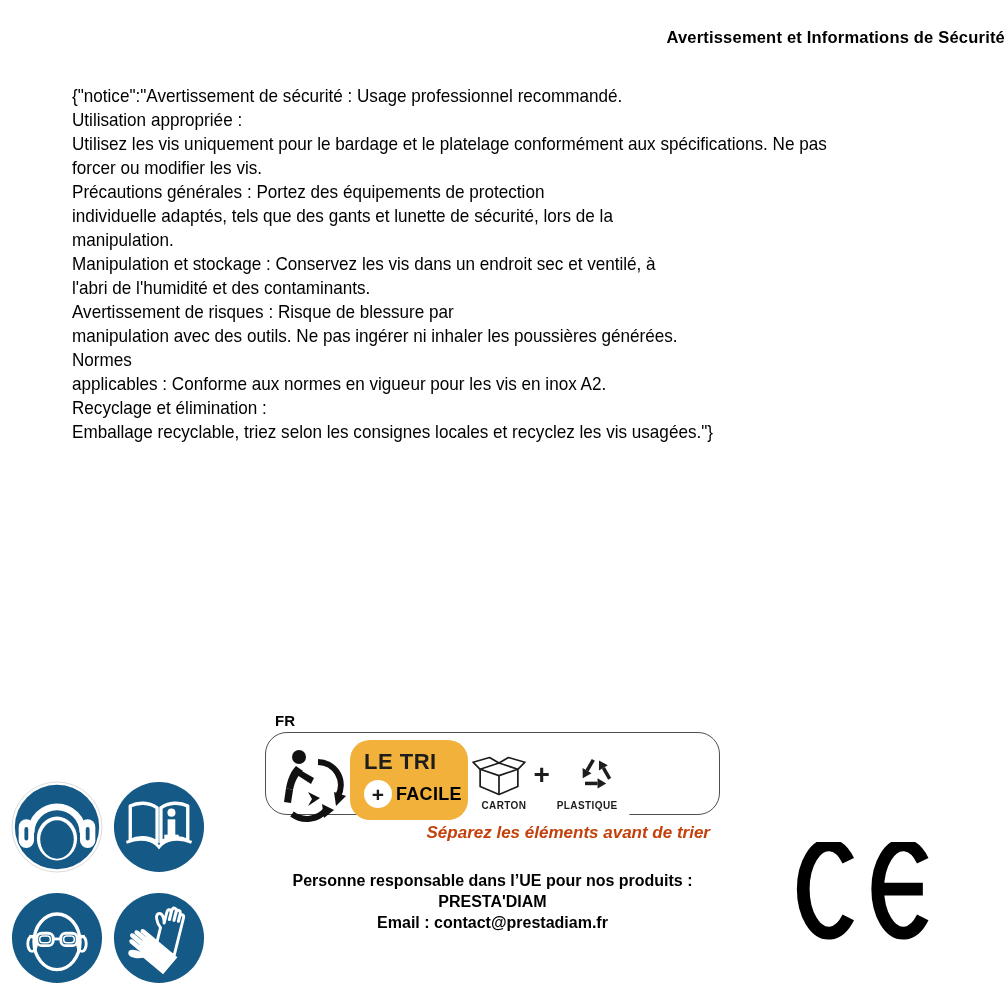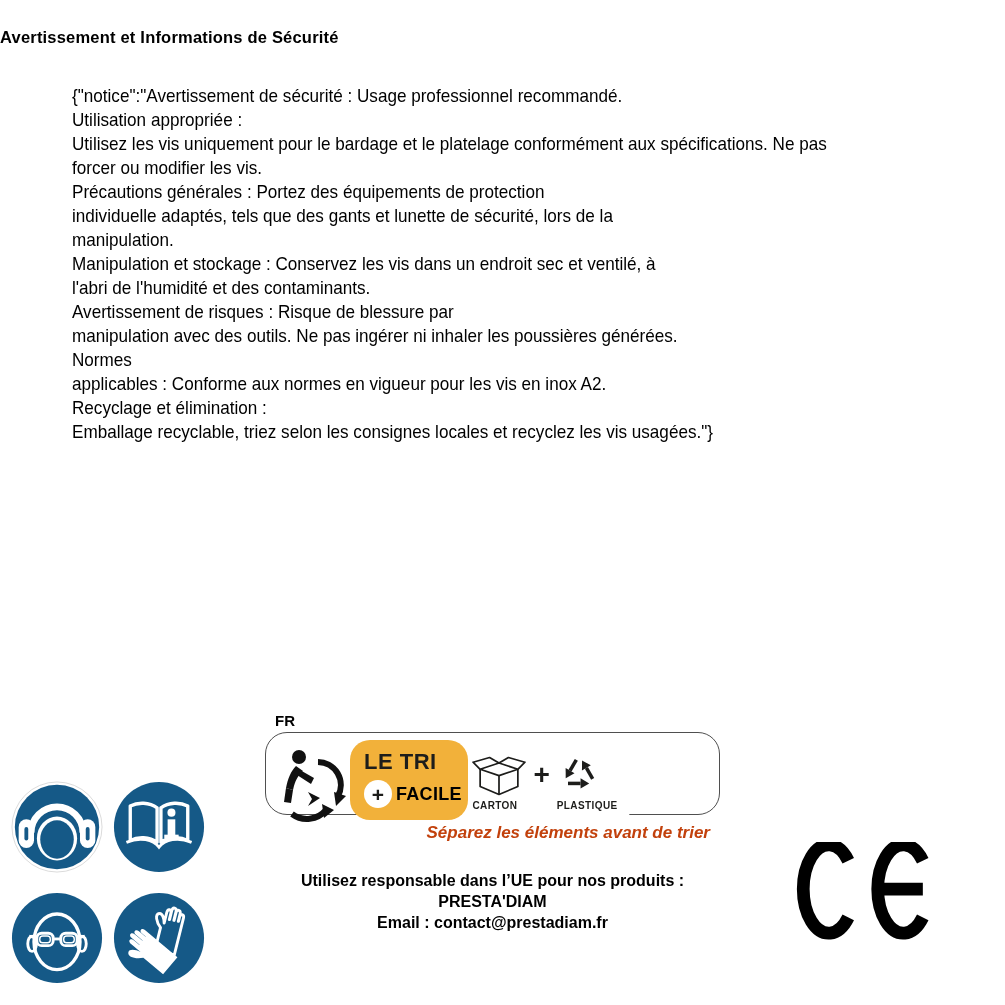--- a/index.html
+++ b/index.html
@@ -3,21 +3,21 @@
 <meta charset="utf-8">
 <style>
   html,body{margin:0;padding:0;}
   body{
     width:1005px;height:1005px;background:#ffffff;color:#000;
     font-family:"Liberation Sans", sans-serif;position:relative;overflow:hidden;
   }
   .abs{position:absolute;}
 
   
-  .doc-title{top:28px;left:0;width:1005px;text-align:left;
+  .doc-title{top:28px;left:0;width:1005px;text-align:right;
     font-size:16.5px;font-weight:700;letter-spacing:.2px;}
 
   
   .notice{left:72px;top:84px;font-size:19px;line-height:24px;
     transform:scaleX(.9);transform-origin:0 0;white-space:nowrap;}
 
   
   .icons{left:11px;top:781px;display:grid;grid-template-columns:92px 92px;
     grid-auto-rows:92px;column-gap:10px;row-gap:19px;}
   .icon-disc svg{display:block;width:92px;height:92px;}
@@ -33,21 +33,21 @@
     border-radius:20px;z-index:3;box-sizing:border-box;padding:11px 0 0 14px;}
   .pill .l1{font-size:22px;font-weight:800;letter-spacing:.5px;color:#1d1d1b;line-height:1;}
   .pill .l2{display:flex;align-items:center;margin-top:7px;}
   .plus-circle{width:28px;height:28px;border-radius:50%;background:#fff;color:#1d1d1b;
     font-size:21px;font-weight:800;display:flex;align-items:center;justify-content:center;line-height:1;}
   .pill .l2 .word{font-size:18px;font-weight:800;color:#000000;margin-left:4px;letter-spacing:.3px;}
   .mid{position:absolute;left:108px;top:0;width:192px;height:80px;background:#fff;z-index:2;
     clip-path:polygon(0 0, calc(100% - 24px) 0, 100% 50%, calc(100% - 24px) 100%, 0 100%);
     display:flex;align-items:center;justify-content:center;gap:7px;
     box-sizing:border-box;padding:2px 26px 0 8px;}
-  .fig{display:flex;flex-direction:column;align-items:flex-start;gap:4px;}
+  .fig{display:flex;flex-direction:column;align-items:flex-end;gap:4px;}
   .fig .cap{font-size:10px;font-weight:800;letter-spacing:.4px;color:#1d1d1b;}
   .mid .sep{font-size:28px;font-weight:900;color:#1d1d1b;line-height:1;margin-top:-12px;}
   .tail{position:absolute;left:264px;top:0;width:100px;height:80px;background:#F2B13A;
     border-radius:0 20px 20px 0;z-index:1;display:flex;align-items:center;
     box-sizing:border-box;padding-left:32px;}
   .tagline{position:absolute;right:9px;top:90px;font-size:17px;font-style:italic;
     font-weight:700;color:#c2410c;}
 
   
   .responsible{left:240px;top:871px;width:505px;text-align:center;
@@ -193,21 +193,21 @@
           </svg>
           <div class="cap">PLASTIQUE</div>
         </div>
       </div>
     </div>
     <div class="tagline">Séparez les éléments avant de trier</div>
   </div>
 </div>
 
 <div class="abs responsible">
-  <div>Utilisez responsable dans l’UE pour nos produits :</div>
+  <div>Personne responsable dans l’UE pour nos produits :</div>
   <div>PRESTA'DIAM</div>
   <div>Email : contact@prestadiam.fr</div>
 </div>
 
 <div class="abs ce" aria-label="CE">
   <svg viewBox="0 0 140 100">
     <g fill="none" stroke="#000" stroke-width="13">
       <path d="M51.9 19.1 A26 45 0 1 0 51.9 76.9"></path>
       <path d="M127.9 19.1 A26 45 0 1 0 127.9 76.9"></path>
       <path d="M88 48 L128 48"></path>

